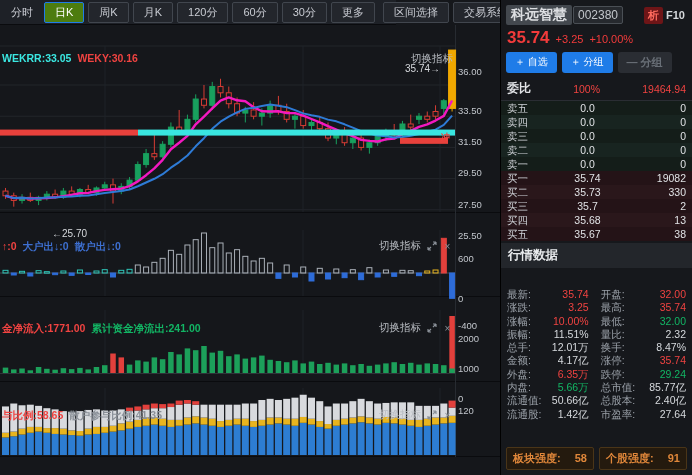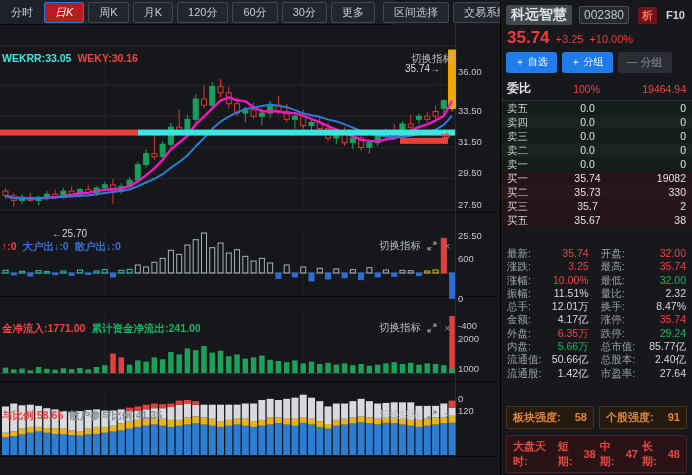--- a/index.html
+++ b/index.html
@@ -2,37 +2,37 @@
 <html><head>
 <meta charset="utf-8">
 <style>
   html,body{margin:0;padding:0;background:#0c0d10;}
   *{box-sizing:border-box;font-family:"Liberation Sans","DejaVu Sans",sans-serif;}
   #app{position:relative;width:692px;height:475px;background:#15171b;overflow:hidden;color:#c9ccd3;}
   
   .toolbar{position:absolute;left:0;top:0;width:396px;height:25px;background:#1e2127;border-bottom:1px solid #0a0b0e;display:flex;align-items:center;padding:0 4px;gap:4px;}
   .tab{font-size:11px;color:#c9ccd3;padding:2px 10px;border:1px solid #41464e;background:#23262c;border-radius:2px;white-space:nowrap;cursor:default;}
   .tab.plain{border-color:transparent;background:transparent;padding:2px 6px;}
-  .tab.active{background:#b91c1c;border-color:#1f7ce8;color:#fff;font-style:italic;}
+  .tab.active{background:#4d7c0f;border-color:#1f7ce8;color:#fff;}
   .toolbar .spacer{flex:1;}
   .collapse-box{width:16px;height:15px;border:1px solid #41464e;border-radius:2px;display:flex;align-items:center;justify-content:center;font-size:10px;color:#c9ccd3;background:#23262c;}
   
   .chart-col{position:absolute;left:0;top:25px;width:500px;height:450px;background:#15171b;}
   #chart-svg{position:absolute;left:0;top:0;}
   .overlay{position:absolute;font-size:10px;white-space:nowrap;pointer-events:none;}
   .hdr-seg{margin-right:6px;font-weight:bold;font-size:10.5px;}
   .c-cyan{color:#3be8e2;} .c-red{color:#f04341;} .c-green{color:#12b564;}
   .c-blue{color:#3d6fd0;} .c-gray{color:#8a9098;} .c-white{color:#d6d9dd;}
   .switch-group{position:absolute;display:flex;align-items:center;gap:5px;font-size:10.5px;color:#b8bcc2;}
   .switch-label{cursor:default;}
   .mini-icon{width:11px;height:11px;display:inline-flex;align-items:center;justify-content:center;color:#8a9098;font-size:10px;}
   .axis-label{position:absolute;left:458px;font-size:9.5px;color:#c2c6cc;pointer-events:none;}
   
   .rp{position:absolute;left:500px;top:0;width:192px;height:475px;background:#16181c;border-left:1px solid #000;font-size:10.5px;}
-  .rp-head{display:flex;align-items:center;gap:7px;padding:5px 5px 3px 5px;}
+  .rp-head{display:flex;align-items:center;gap:1px;padding:5px 5px 3px 5px;}
   .name-chip{background:#43484e;color:#dcdee1;font-size:14px;font-weight:bold;padding:1px 5px;border-radius:2px;}
   .code-chip{background:#26292e;border:1px solid #4a4f55;color:#c2c6cb;font-size:12px;padding:1px 4px;border-radius:2px;}
   .xi-badge{margin-left:auto;background:#6e1517;color:#ff6b5e;font-size:11px;font-weight:bold;padding:1px 4px;border-radius:2px;}
   .f10{color:#d5d8db;font-size:11px;font-weight:bold;padding:0 2px;}
   .rp-price{display:flex;align-items:baseline;gap:6px;padding:0 6px;height:20px;}
   .big-price{color:#f23b3b;font-size:17px;font-weight:bold;}
   .chg{color:#f23b3b;font-size:11px;}
   .rp-btns{display:flex;gap:5px;padding:4px 5px;}
   .btn-blue{background:#1f7ce8;color:#fff;font-size:10px;padding:3px 9px;border-radius:3px;text-align:right;}
   .btn-dim{background:#2a2d33;color:#696f77;font-size:11px;padding:3px 9px;border-radius:3px;font-weight:bold;}
@@ -616,26 +616,32 @@
         <div class="ob-row ob-buy1">
           <span class="lbl">买二</span>
           <span class="prc">35.73</span>
           <span class="vol">330</span>
         </div>
         <div class="ob-row ob-buy0">
           <span class="lbl">买三</span>
           <span class="prc">35.7</span>
           <span class="vol">2</span>
         </div>
+        <div class="ob-row ob-buy1">
+          <span class="lbl">买四</span>
+          <span class="prc">35.68</span>
+          <span class="vol">13</span>
+        </div>
         <div class="ob-row ob-buy0">
           <span class="lbl">买五</span>
           <span class="prc">35.67</span>
           <span class="vol">38</span>
         </div>
       </div>
+    <div class="rp-sec">行情数据</div>
     <div class="qgrid" id="quotegrid">
         <div class="qcell">
           <span class="qk">最新:</span>
           <span class="c-red">35.74</span>
         </div>
         <div class="qcell">
           <span class="qk">开盘:</span>
           <span class="c-red">32.00</span>
         </div>
         <div class="qcell">

